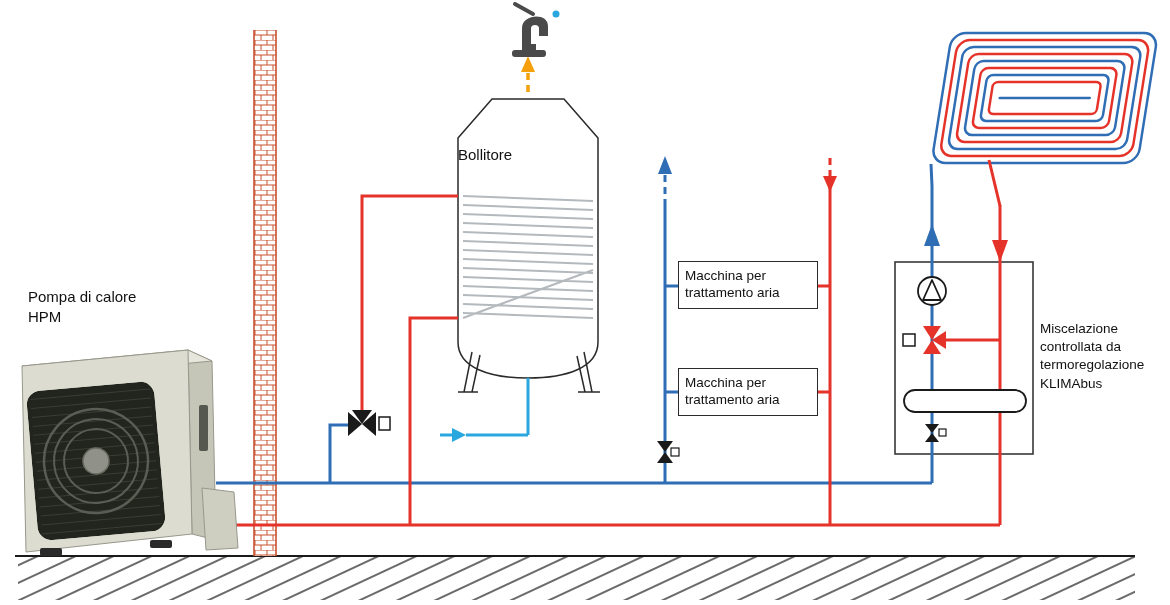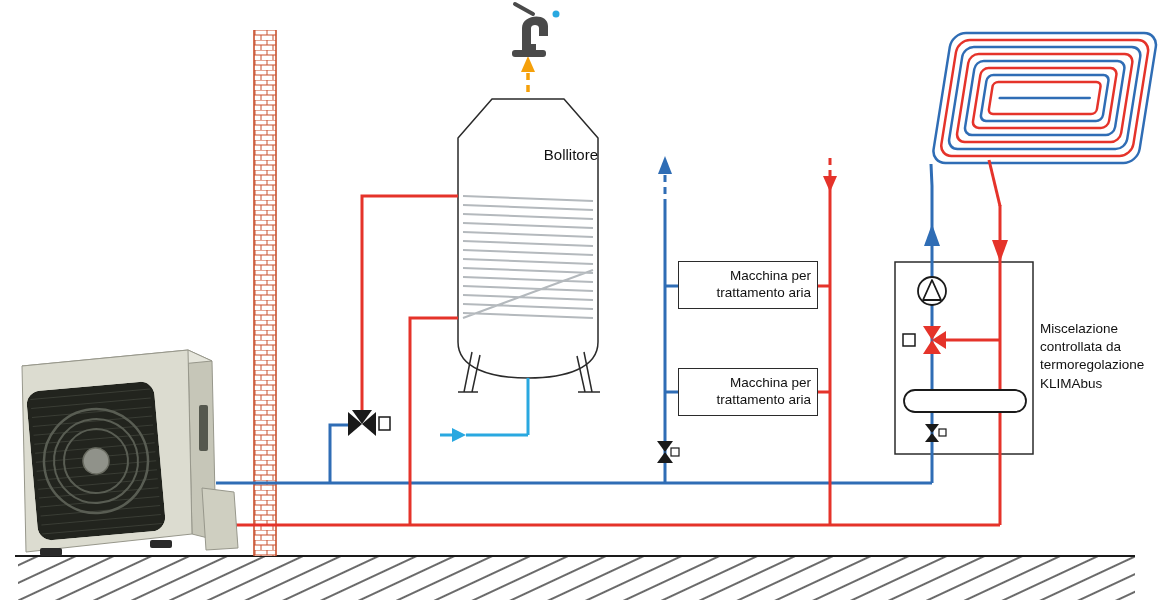--- a/index.html
+++ b/index.html
@@ -1,25 +1,25 @@
 <!DOCTYPE html>
 <html><head>
 <meta charset="utf-8">
 <style>
   html,body{margin:0;padding:0;background:#fff;}
   #stage{position:relative;width:1170px;height:605px;background:#ffffff;
          font-family:"Liberation Sans",sans-serif;color:#111;overflow:hidden;}
   #piping{position:absolute;left:0;top:0;}
   .lbl{position:absolute;}
-  .center{text-align:right;}
+  .center{text-align:left;}
   .hp-label{left:28px;top:287px;width:200px;font-size:15px;line-height:1.3;}
   .tank-label{left:458px;top:146px;width:140px;font-size:15px;}
   .mix-label{left:1040px;top:320px;width:122px;font-size:13.5px;line-height:1.35;}
   .airbox{position:absolute;width:140px;height:48px;border:1.5px solid #2b2b2b;background:#fff;
-          display:flex;align-items:center;justify-content:center;text-align:right;
+          display:flex;align-items:center;justify-content:center;text-align:left;
           font-size:13.5px;line-height:1.25;box-sizing:border-box;padding:2px 6px;}
   .airbox1{left:678px;top:261px;}
   .airbox2{left:678px;top:368px;}
 </style>
 </head>
 <body>
 
 <div id="stage">
 
   <svg id="piping" width="1170" height="605" viewBox="0 0 1170 605">
@@ -157,20 +157,24 @@
     <polygon points="528,56 521,72 535,72" fill="#f5a00a"></polygon>
     <g>
       <path d="M522,46 V28 C522,14 548,12 548,26 V36 L539,36 V28 C539,24 531,24 531,28 V46 Z" fill="#4a4a4a"></path>
       <path d="M533,14 L515,4" stroke="#4a4a4a" stroke-width="4" stroke-linecap="round"></path>
       <rect x="522" y="44" width="14" height="8" fill="#4a4a4a"></rect>
       <rect x="512" y="50" width="34" height="7" rx="3" fill="#4a4a4a"></rect>
       <circle cx="556" cy="14" r="3.5" fill="#29a8e0"></circle>
     </g>
   </svg>
 
+  <div class="lbl hp-label center">
+    <div>Pompa di calore</div>
+    <div>HPM</div>
+  </div>
 
   <div class="lbl tank-label center">Bollitore</div>
 
   <div class="airbox airbox1">
     <span>Macchina per trattamento aria</span>
   </div>
   <div class="airbox airbox2">
     <span>Macchina per trattamento aria</span>
   </div>
 

